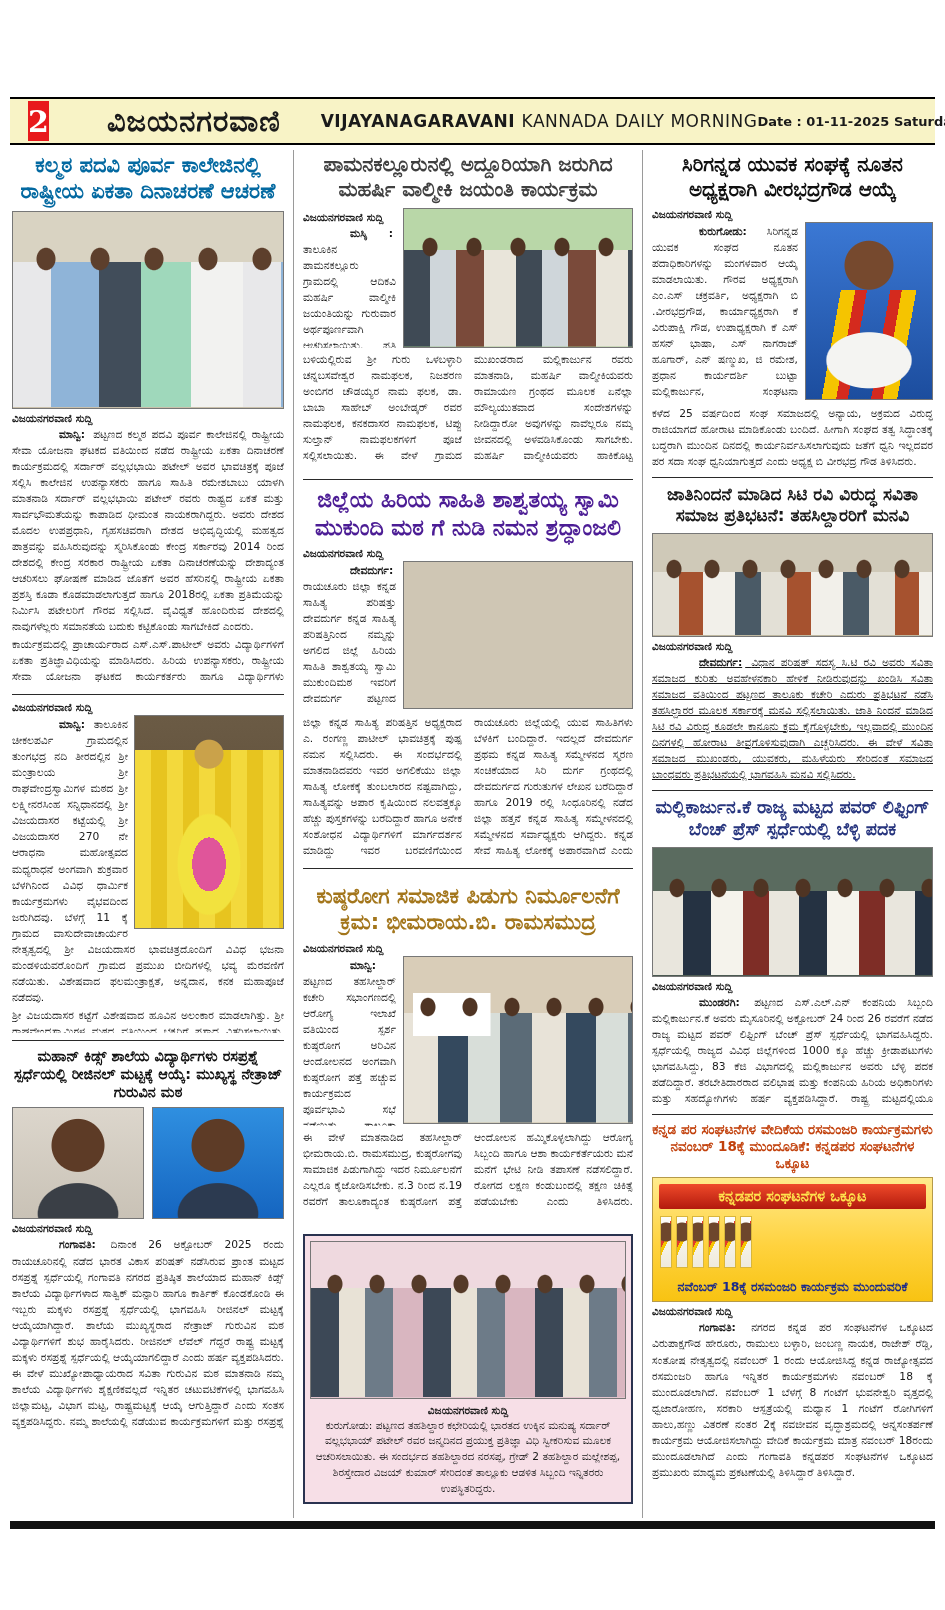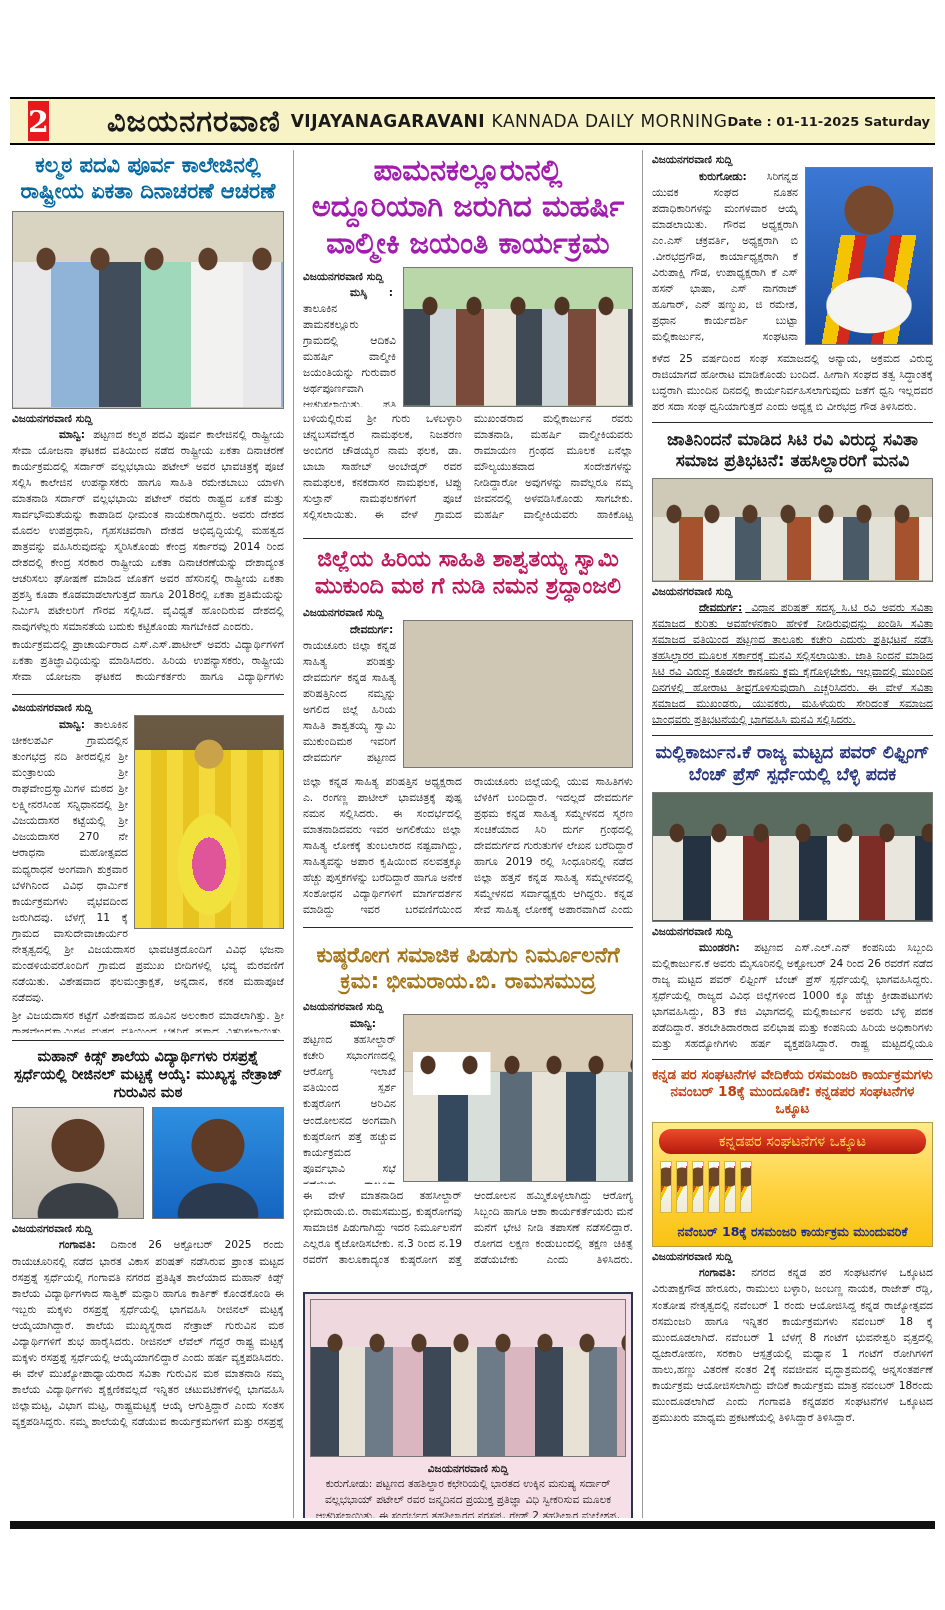--- a/index.html
+++ b/index.html
@@ -4,37 +4,37 @@
 <style>
   html,body{margin:0;padding:0;background:#e9e9e9;}
   .page{position:relative;width:945px;height:1610px;background:#fff;margin:0 auto;
         font-family:"DejaVu Sans",sans-serif;color:#1a1a1a;overflow:hidden;}
   
   .masthead{position:absolute;left:10px;right:10px;top:97px;height:44px;background:#f8f3c6;
             border-top:2px solid #000;border-bottom:2px solid #000;display:flex;align-items:center;}
   .pagenum{width:38px;height:40px;background:#e8191c;color:#fff;font-weight:bold;font-size:30px;
            display:flex;align-items:center;justify-content:center;margin-left:18px;font-family:"DejaVu Serif",serif;}
   .mast-kn{font-size:29px;font-weight:bold;margin-left:58px;letter-spacing:1px;}
-  .mast-en{margin-left:10px;font-size:17px;font-weight:bold;letter-spacing:.5px;white-space:nowrap;}
+  .mast-en{margin-left:40px;font-size:17px;font-weight:bold;letter-spacing:.5px;white-space:nowrap;}
   .mast-en .tag{font-weight:normal;}
   .mast-date{margin-left:auto;margin-right:28px;font-size:13px;font-weight:bold;white-space:nowrap;}
   
   .content{position:absolute;left:12px;right:12px;top:150px;height:1368px;display:flex;}
   .col{overflow:hidden;}
   .col-left{width:272px;}
   .col-mid{flex:1;border-left:1px solid #9a9a9a;border-right:1px solid #9a9a9a;padding:0 9px;margin:0 9px;}
   .col-right{width:281px;}
   .rule{border-top:1.5px solid #2a2a2a;margin:7px 0 6px;}
   
   .hl{font-weight:bold;text-align:center;line-height:1.25;margin:2px 0 6px;}
   .hl-a{font-size:21px;color:#0369a1;}
   .hl-b{font-size:20px;color:#8f1d12;}
   .hl-c{font-size:14.5px;color:#101010;}
-  .hl-d{font-size:29px;color:#a21caf;}
-  .hl-e{font-size:22px;color:#be185d;}
+  .hl-d{font-size:20px;color:#404040;}
+  .hl-e{font-size:22px;color:#4c1d95;}
   .hl-f{font-size:21px;color:#a3761c;margin-top:14px;}
   .hl-h{font-size:20px;color:#101010;}
   .hl-i{font-size:17px;color:#1a1a1a;}
   .hl-j{font-size:17.5px;color:#27357e;}
   .hl-k{font-size:13.5px;color:#c2410c;}
   .byline{font-size:10.5px;font-weight:bold;margin:3px 0 1px;}
   .body{font-size:10.7px;line-height:1.5;text-align:justify;margin:2px 0;}
   .dl{font-weight:bold;margin-right:3px;padding-left:47px;}
   .c2{column-count:2;column-gap:12px;}
   .clamp{overflow:hidden;}
@@ -116,22 +116,22 @@
   .ph-kid2{background-image:radial-gradient(circle at 50% 34%,#5d3b26 0 26px,transparent 27px),
       radial-gradient(ellipse 66px 50px at 50% 96%,#2c3a50 0 60%,transparent 62%),
       linear-gradient(#2f8fe0,#1565c0);background-repeat:no-repeat;}
   
   .capbox{border:2px solid #2a3350;background:#f7dfe7;padding:5px;margin-top:8px;}
   .capbox .photo{width:100%;height:158px;box-sizing:border-box;}
   .cap-by{font-size:10.5px;font-weight:bold;text-align:center;margin:5px 0 1px;}
   .cap-text{font-size:10.6px;line-height:1.5;text-align:center;font-weight:500;}
   
   .adbox{border:1px solid #b59a4a;background:linear-gradient(#ffea8c,#ffd23e 55%,#f8c312);padding:6px;text-align:center;}
-  .ad-banner{background:linear-gradient(#ef4a2a,#b31a0d);color:#ffe34d;font-weight:normal;font-size:14.5px;
-             padding:4px 2px;border-radius:12px;}
+  .ad-banner{background:linear-gradient(#ef4a2a,#b31a0d);color:#ffe34d;font-weight:bold;font-size:14.5px;
+             padding:4px 2px;border-radius:2px;}
   .ad-faces{display:flex;gap:4px;margin:7px 1px 4px;}
   .ad-face{flex:1;height:50px;border:1px solid #d9b63c;
      background-image:radial-gradient(circle at 50% 30%,#6d462c 0 9px,transparent 10px),
        linear-gradient(115deg,transparent 34%,#e23b2a 34% 44%,#f5c400 44% 54%,transparent 54%),
        linear-gradient(#fdfdfa,#efeadb);background-repeat:no-repeat;}
   .ad-namebar{height:5px;background:#c0392b;margin:2px 6px 0;}
   .ad-footer{color:#1b2a8a;font-weight:bold;font-size:12.5px;margin-top:0;}
   
   .bottom-bar{position:absolute;left:10px;right:10px;top:1521px;height:8px;background:#111;}
   .kidrow{display:flex;gap:8px;margin:3px 0;}
@@ -252,20 +252,21 @@
       <div class="capbox">
         <div class="photo ph-pledge"></div>
         <div class="cap-by">ವಿಜಯನಗರವಾಣಿ ಸುದ್ದಿ</div>
         <div class="cap-text clamp" style="max-height:82px;">ಕುರುಗೋಡು: ಪಟ್ಟಣದ ತಹಶಿಲ್ದಾರ ಕಛೇರಿಯಲ್ಲಿ ಭಾರತದ ಉಕ್ಕಿನ ಮನುಷ್ಯ ಸರ್ದಾರ್ ವಲ್ಲಭಭಾಯ್ ಪಟೇಲ್ ರವರ ಜನ್ಮದಿನದ ಪ್ರಯುಕ್ತ ಪ್ರತಿಜ್ಞಾ ವಿಧಿ ಸ್ವೀಕರಿಸುವ ಮೂಲಕ ಆಚರಿಸಲಾಯಿತು. ಈ ಸಂದರ್ಭದ ತಹಶಿಲ್ದಾರದ ನರಸಪ್ಪ, ಗ್ರೇಡ್ 2 ತಹಶಿಲ್ದಾರ ಮಲ್ಲೇಶಪ್ಪ, ಶಿರಸ್ತೇದಾರ ವಿಜಯ್ ಕುಮಾರ್ ಸೇರಿದಂತೆ ತಾಲ್ಲೂಕು ಆಡಳಿತ ಸಿಬ್ಬಂದಿ ಇನ್ನಿತರರು ಉಪಸ್ಥಿತರಿದ್ದರು.</div>
       </div>
     </div>
 
     <div class="col col-right">
 
       <article>
+        <h2 class="hl hl-h">ಸಿರಿಗನ್ನಡ ಯುವಕ ಸಂಘಕ್ಕೆ ನೂತನ ಅಧ್ಯಕ್ಷರಾಗಿ ವೀರಭದ್ರಗೌಡ ಆಯ್ಕೆ</h2>
         <div class="byline">ವಿಜಯನಗರವಾಣಿ ಸುದ್ದಿ</div>
         <div class="media-row">
           <div class="txt">
             <p class="body clamp" style="max-height:178px;">
               <span class="dl">ಕುರುಗೋಡು:</span>
               <span>ಸಿರಿಗನ್ನಡ ಯುವಕ ಸಂಘದ ನೂತನ ಪದಾಧಿಕಾರಿಗಳನ್ನು ಮಂಗಳವಾರ ಆಯ್ಕೆ ಮಾಡಲಾಯಿತು. ಗೌರವ ಅಧ್ಯಕ್ಷರಾಗಿ ಎಂ.ಎಸ್ ಚಕ್ರವರ್ತಿ, ಅಧ್ಯಕ್ಷರಾಗಿ ಬಿ .ವೀರಭದ್ರಗೌಡ, ಕಾರ್ಯಾಧ್ಯಕ್ಷರಾಗಿ ಕೆ ವಿರುಪಾಕ್ಷಿ ಗೌಡ, ಉಪಾಧ್ಯಕ್ಷರಾಗಿ ಕೆ ಎಸ್ ಹಸನ್ ಭಾಷಾ, ಎಸ್ ನಾಗರಾಜ್ ಹೂಗಾರ್, ಎನ್ ಷಣ್ಮುಖ, ಜಿ ರಮೇಶ, ಪ್ರಧಾನ ಕಾರ್ಯದರ್ಶಿ ಬುಟ್ಟಾ ಮಲ್ಲಿಕಾರ್ಜುನ, ಸಂಘಟನಾ ಕಾರ್ಯದರ್ಶಿಯಾಗಿ ವಿರೇಶ, ಸಹಕಾರ್ಯದರ್ಶಿಯಾಗಿ ಟಿ ಚೇತನ್ ಕುಮಾರ್, ಸಂಚಾಲಕರಾಗಿ ಎಸ್ ಕೆ ನಾಗರಾಜ, ವಕ್ತಾರರಾಗಿ ಕೆ ನರಸಪ್ಪ ಯಾದವ್ ಅವರನ್ನು ಆಯ್ಕೆ ಮಾಡಲಾಯಿತು.</span>
             </p>
           </div>
           <div class="photo ph-portrait" style="width:126px;height:176px;"></div>
         </div>

